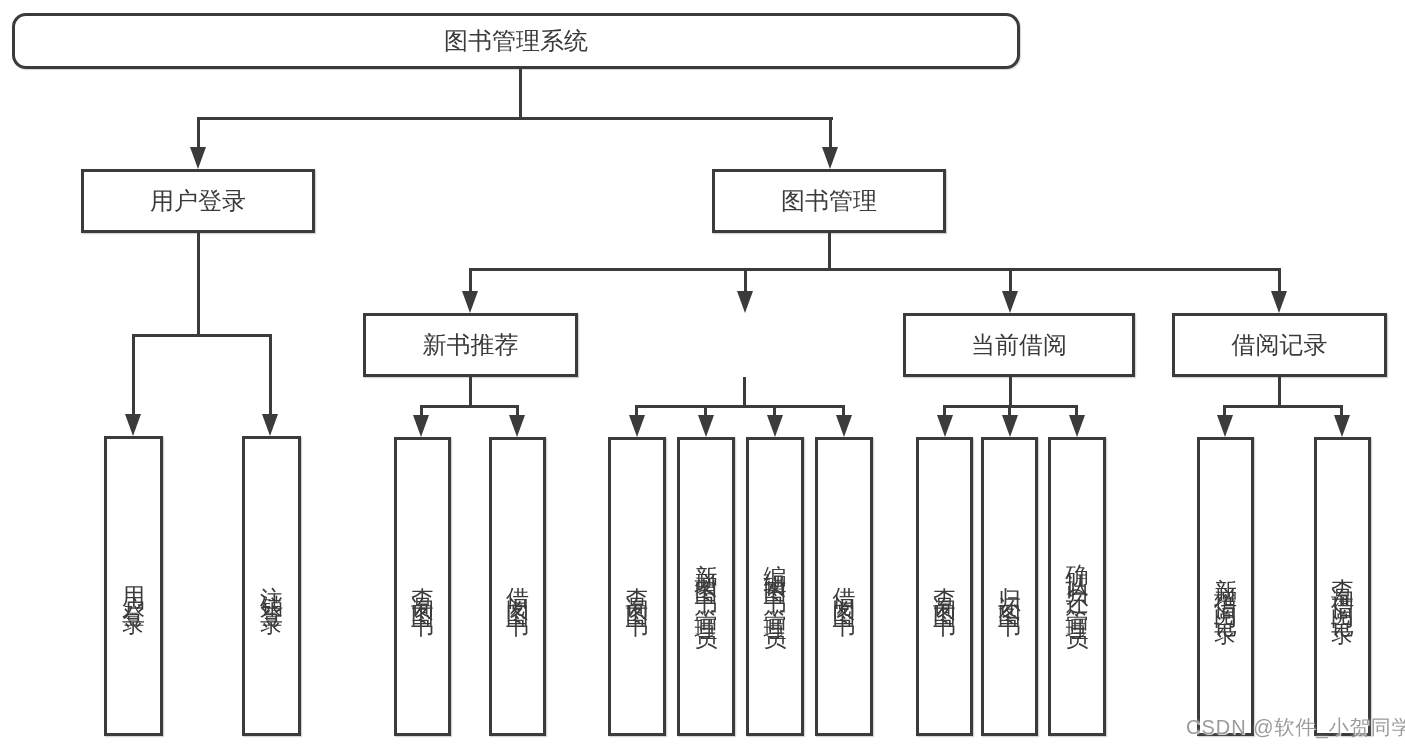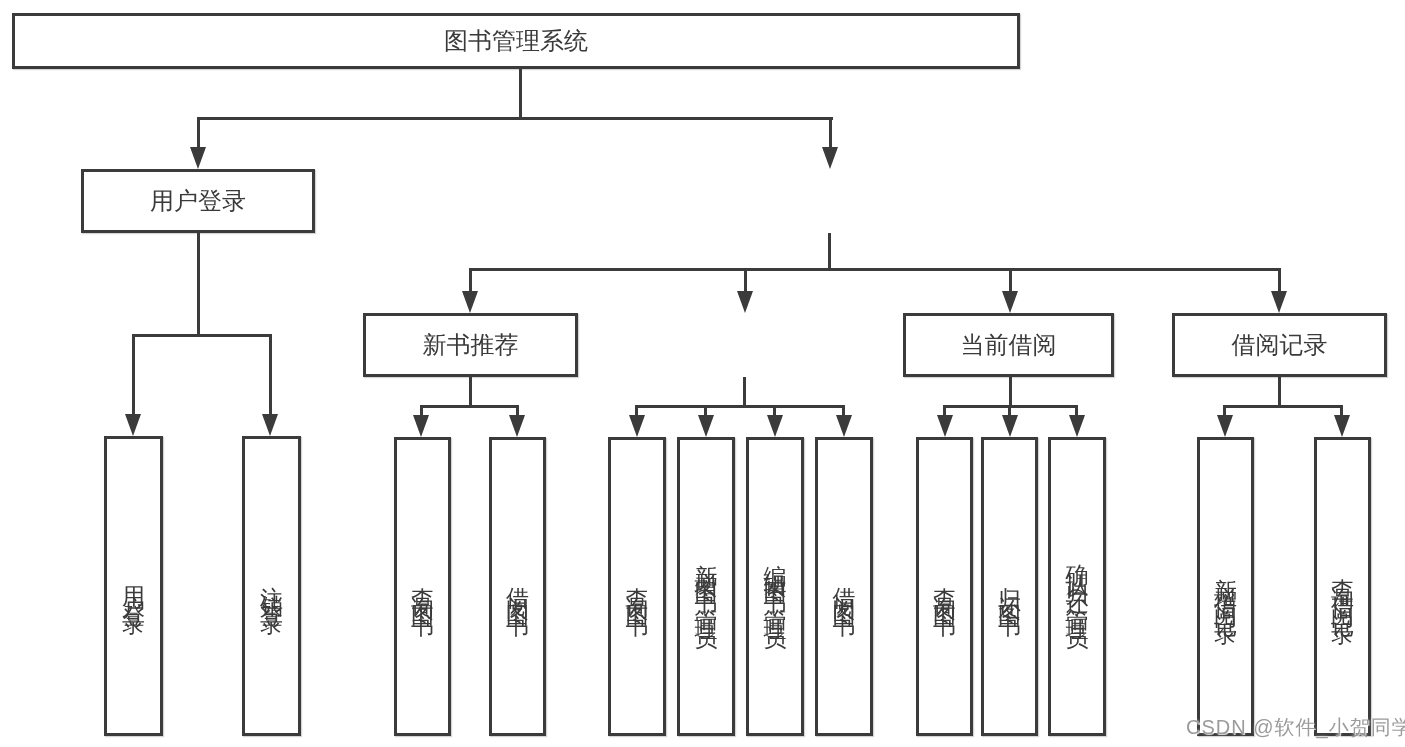--- a/index.html
+++ b/index.html
@@ -48,33 +48,36 @@
     letter-spacing: 1px;
     text-shadow: 0 0 3px rgba(255,255,255,0.95), 1px 1px 0 rgba(255,255,255,0.7);
     white-space: nowrap;
   }
 </style>
 </head>
 <body>
 
 <div id="canvas">
 
-  <div class="box" style="left:12px; top:13px; width:1008px; height:56px;">
+  <div class="box" style="left:12px; top:13px; width:1008px; height:56px;border-radius:14px;">
     <span>图书管理系统</span>
   </div>
 
   <div class="vl" style="left:519px; top:69px; height:49px;"></div>
   <div class="hl" style="left:197px; top:117px; width:636px;"></div>
   <div class="vl" style="left:197px; top:117px; height:32px;"></div>
   <div class="arrow" style="left:190px; top:147px;"></div>
   <div class="vl" style="left:829px; top:117px; height:32px;"></div>
   <div class="arrow" style="left:822px; top:147px;"></div>
 
   <div class="box" style="left:81px; top:169px; width:234px; height:64px;">
     <span>用户登录</span>
+  </div>
+  <div class="box" style="left:712px; top:169px; width:234px; height:64px;">
+    <span>图书管理</span>
   </div>
 
   <div class="vl" style="left:197px; top:233px; height:104px;"></div>
   <div class="hl" style="left:132px; top:334px; width:140px;"></div>
   <div class="vl" style="left:132px; top:334px; height:80px;"></div>
   <div class="arrow" style="left:125px; top:414px;"></div>
   <div class="vl" style="left:269px; top:334px; height:80px;"></div>
   <div class="arrow" style="left:262px; top:414px;"></div>
 
   <div class="vl" style="left:828px; top:233px; height:38px;"></div>
@@ -84,21 +87,21 @@
   <div class="vl" style="left:744px; top:268px; height:25px;"></div>
   <div class="arrow" style="left:737px; top:291px;"></div>
   <div class="vl" style="left:1009px; top:268px; height:25px;"></div>
   <div class="arrow" style="left:1002px; top:291px;"></div>
   <div class="vl" style="left:1278px; top:268px; height:25px;"></div>
   <div class="arrow" style="left:1271px; top:291px;"></div>
 
   <div class="box" style="left:363px; top:313px; width:215px; height:64px;">
     <span>新书推荐</span>
   </div>
-  <div class="box" style="left:903px; top:313px; width:211px; height:64px;">
+  <div class="box" style="left:903px; top:313px; width:232px; height:64px;">
     <span>当前借阅</span>
   </div>
   <div class="box" style="left:1172px; top:313px; width:215px; height:64px;">
     <span>借阅记录</span>
   </div>
 
   <div class="vl" style="left:469px; top:377px; height:31px;"></div>
   <div class="hl" style="left:420px; top:405px; width:99px;"></div>
   <div class="vl" style="left:420px; top:405px; height:10px;"></div>
   <div class="arrow" style="left:413px; top:415px;"></div>

